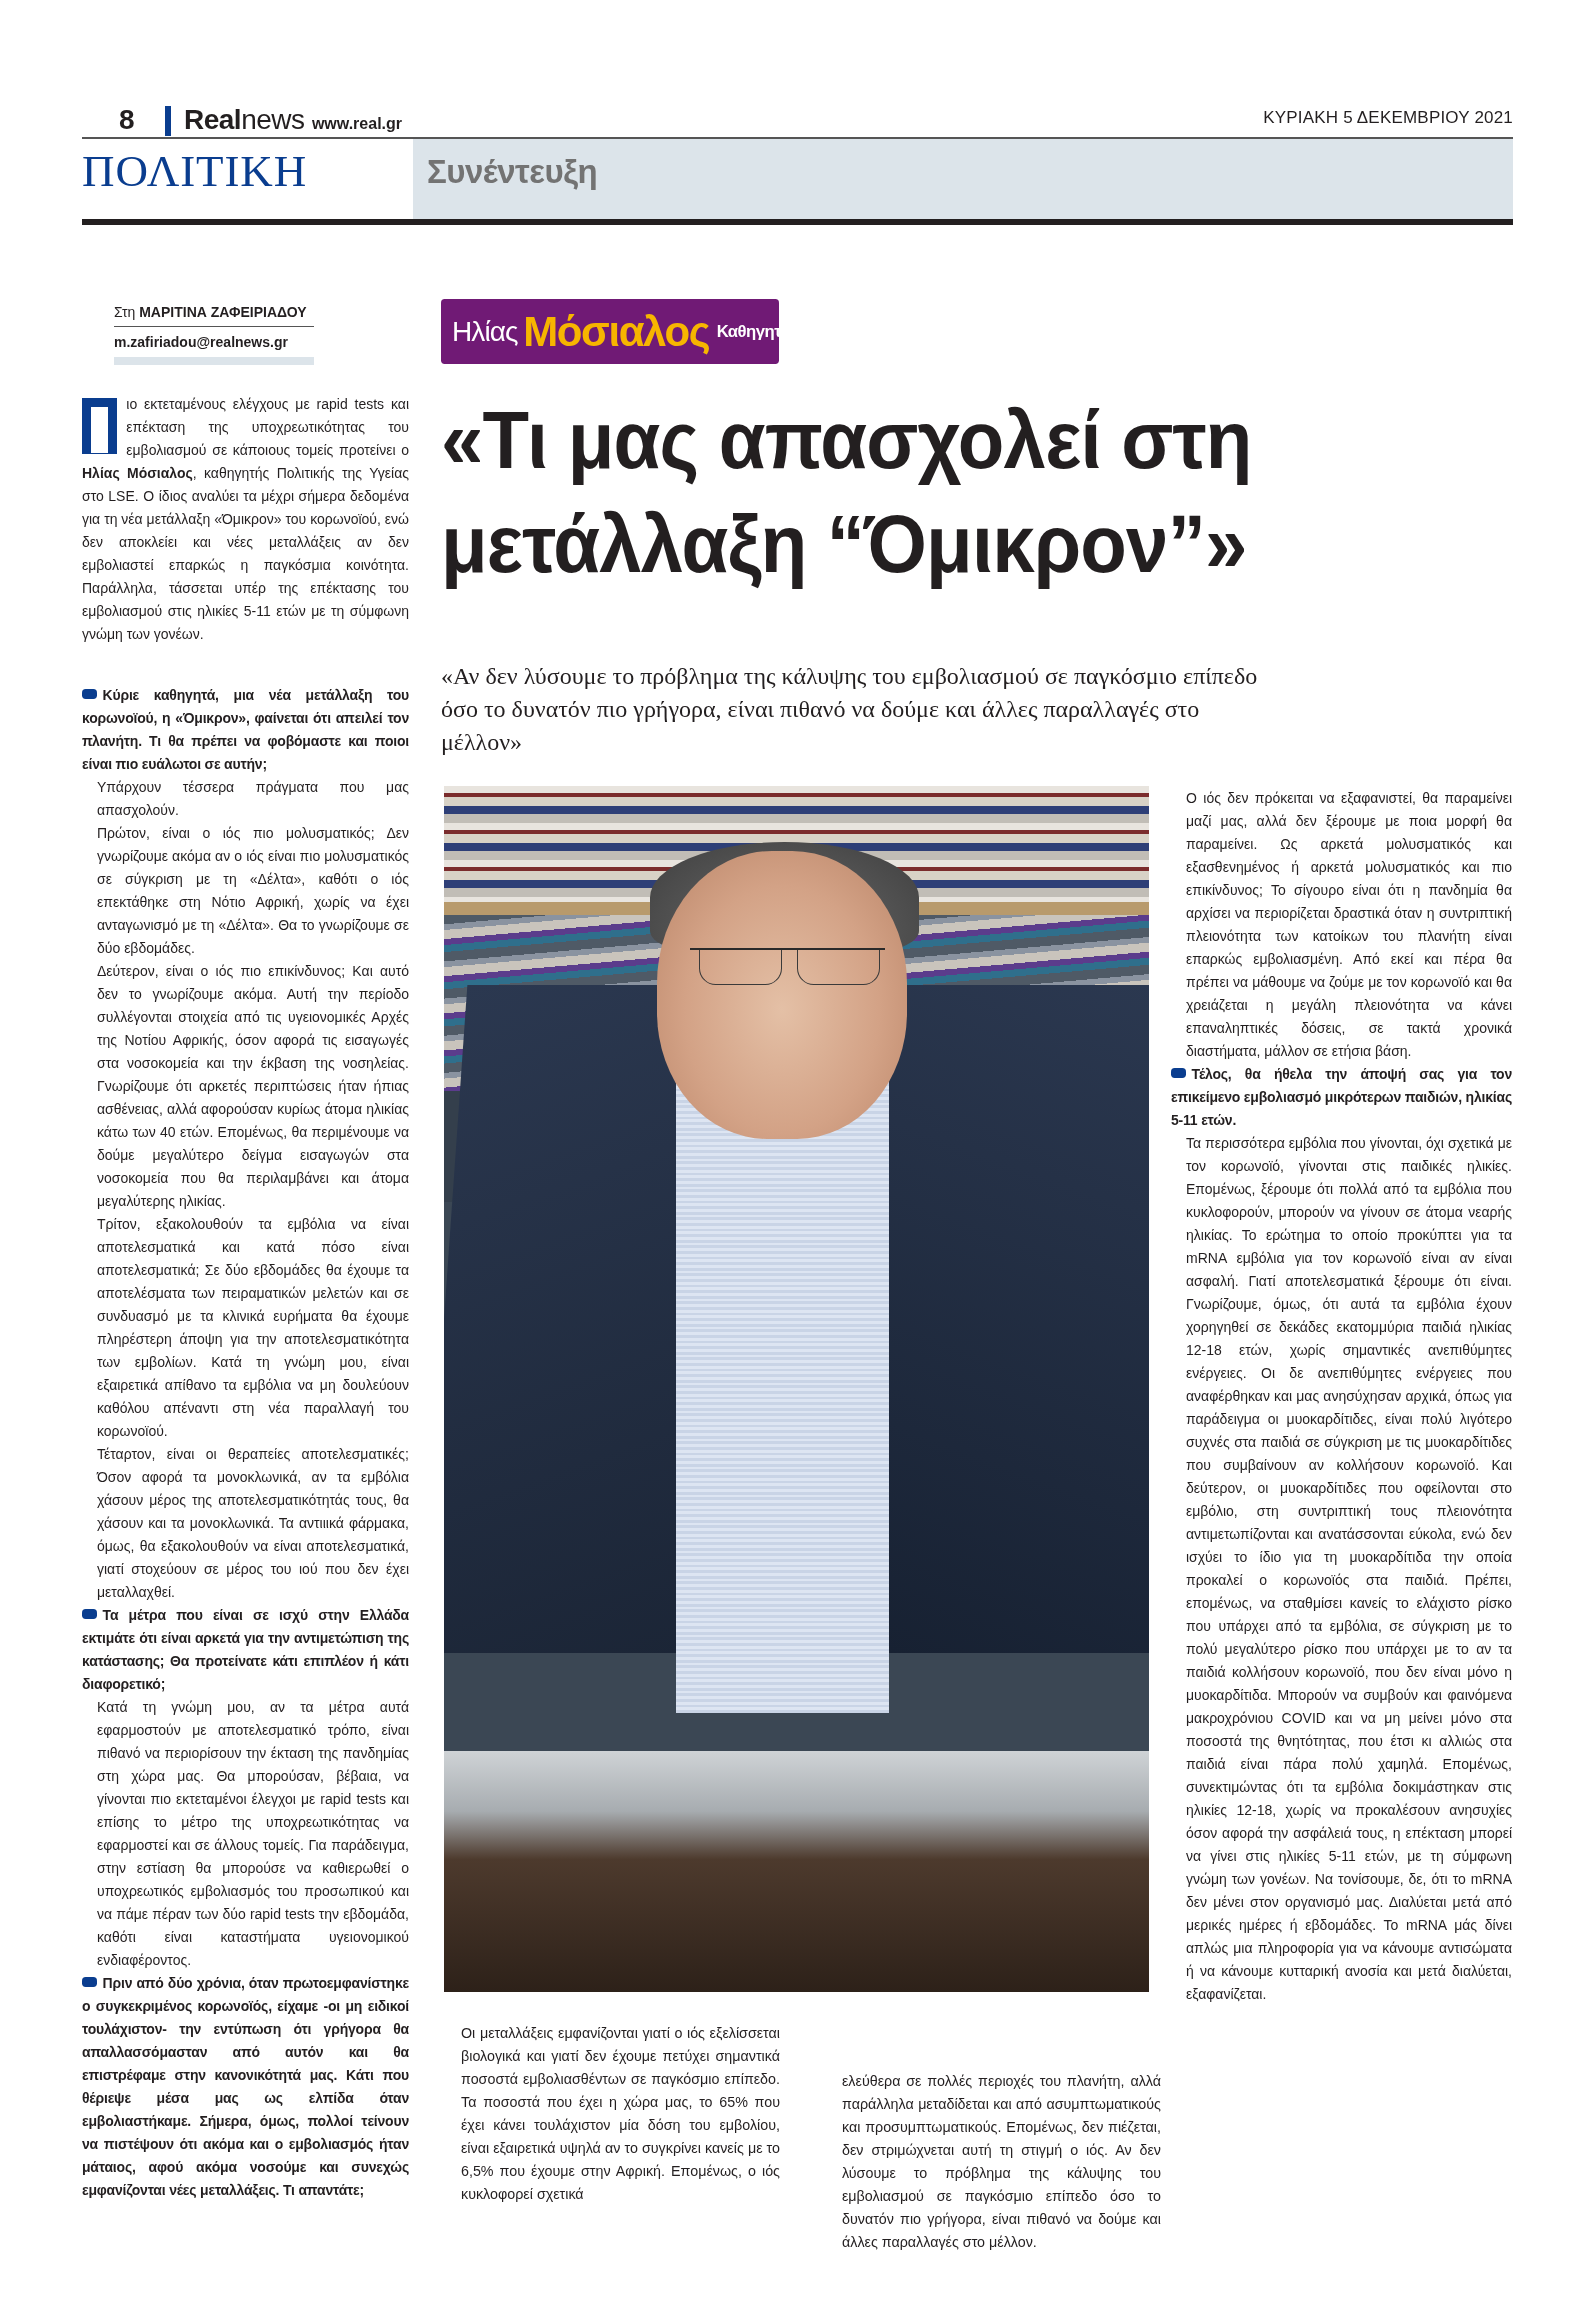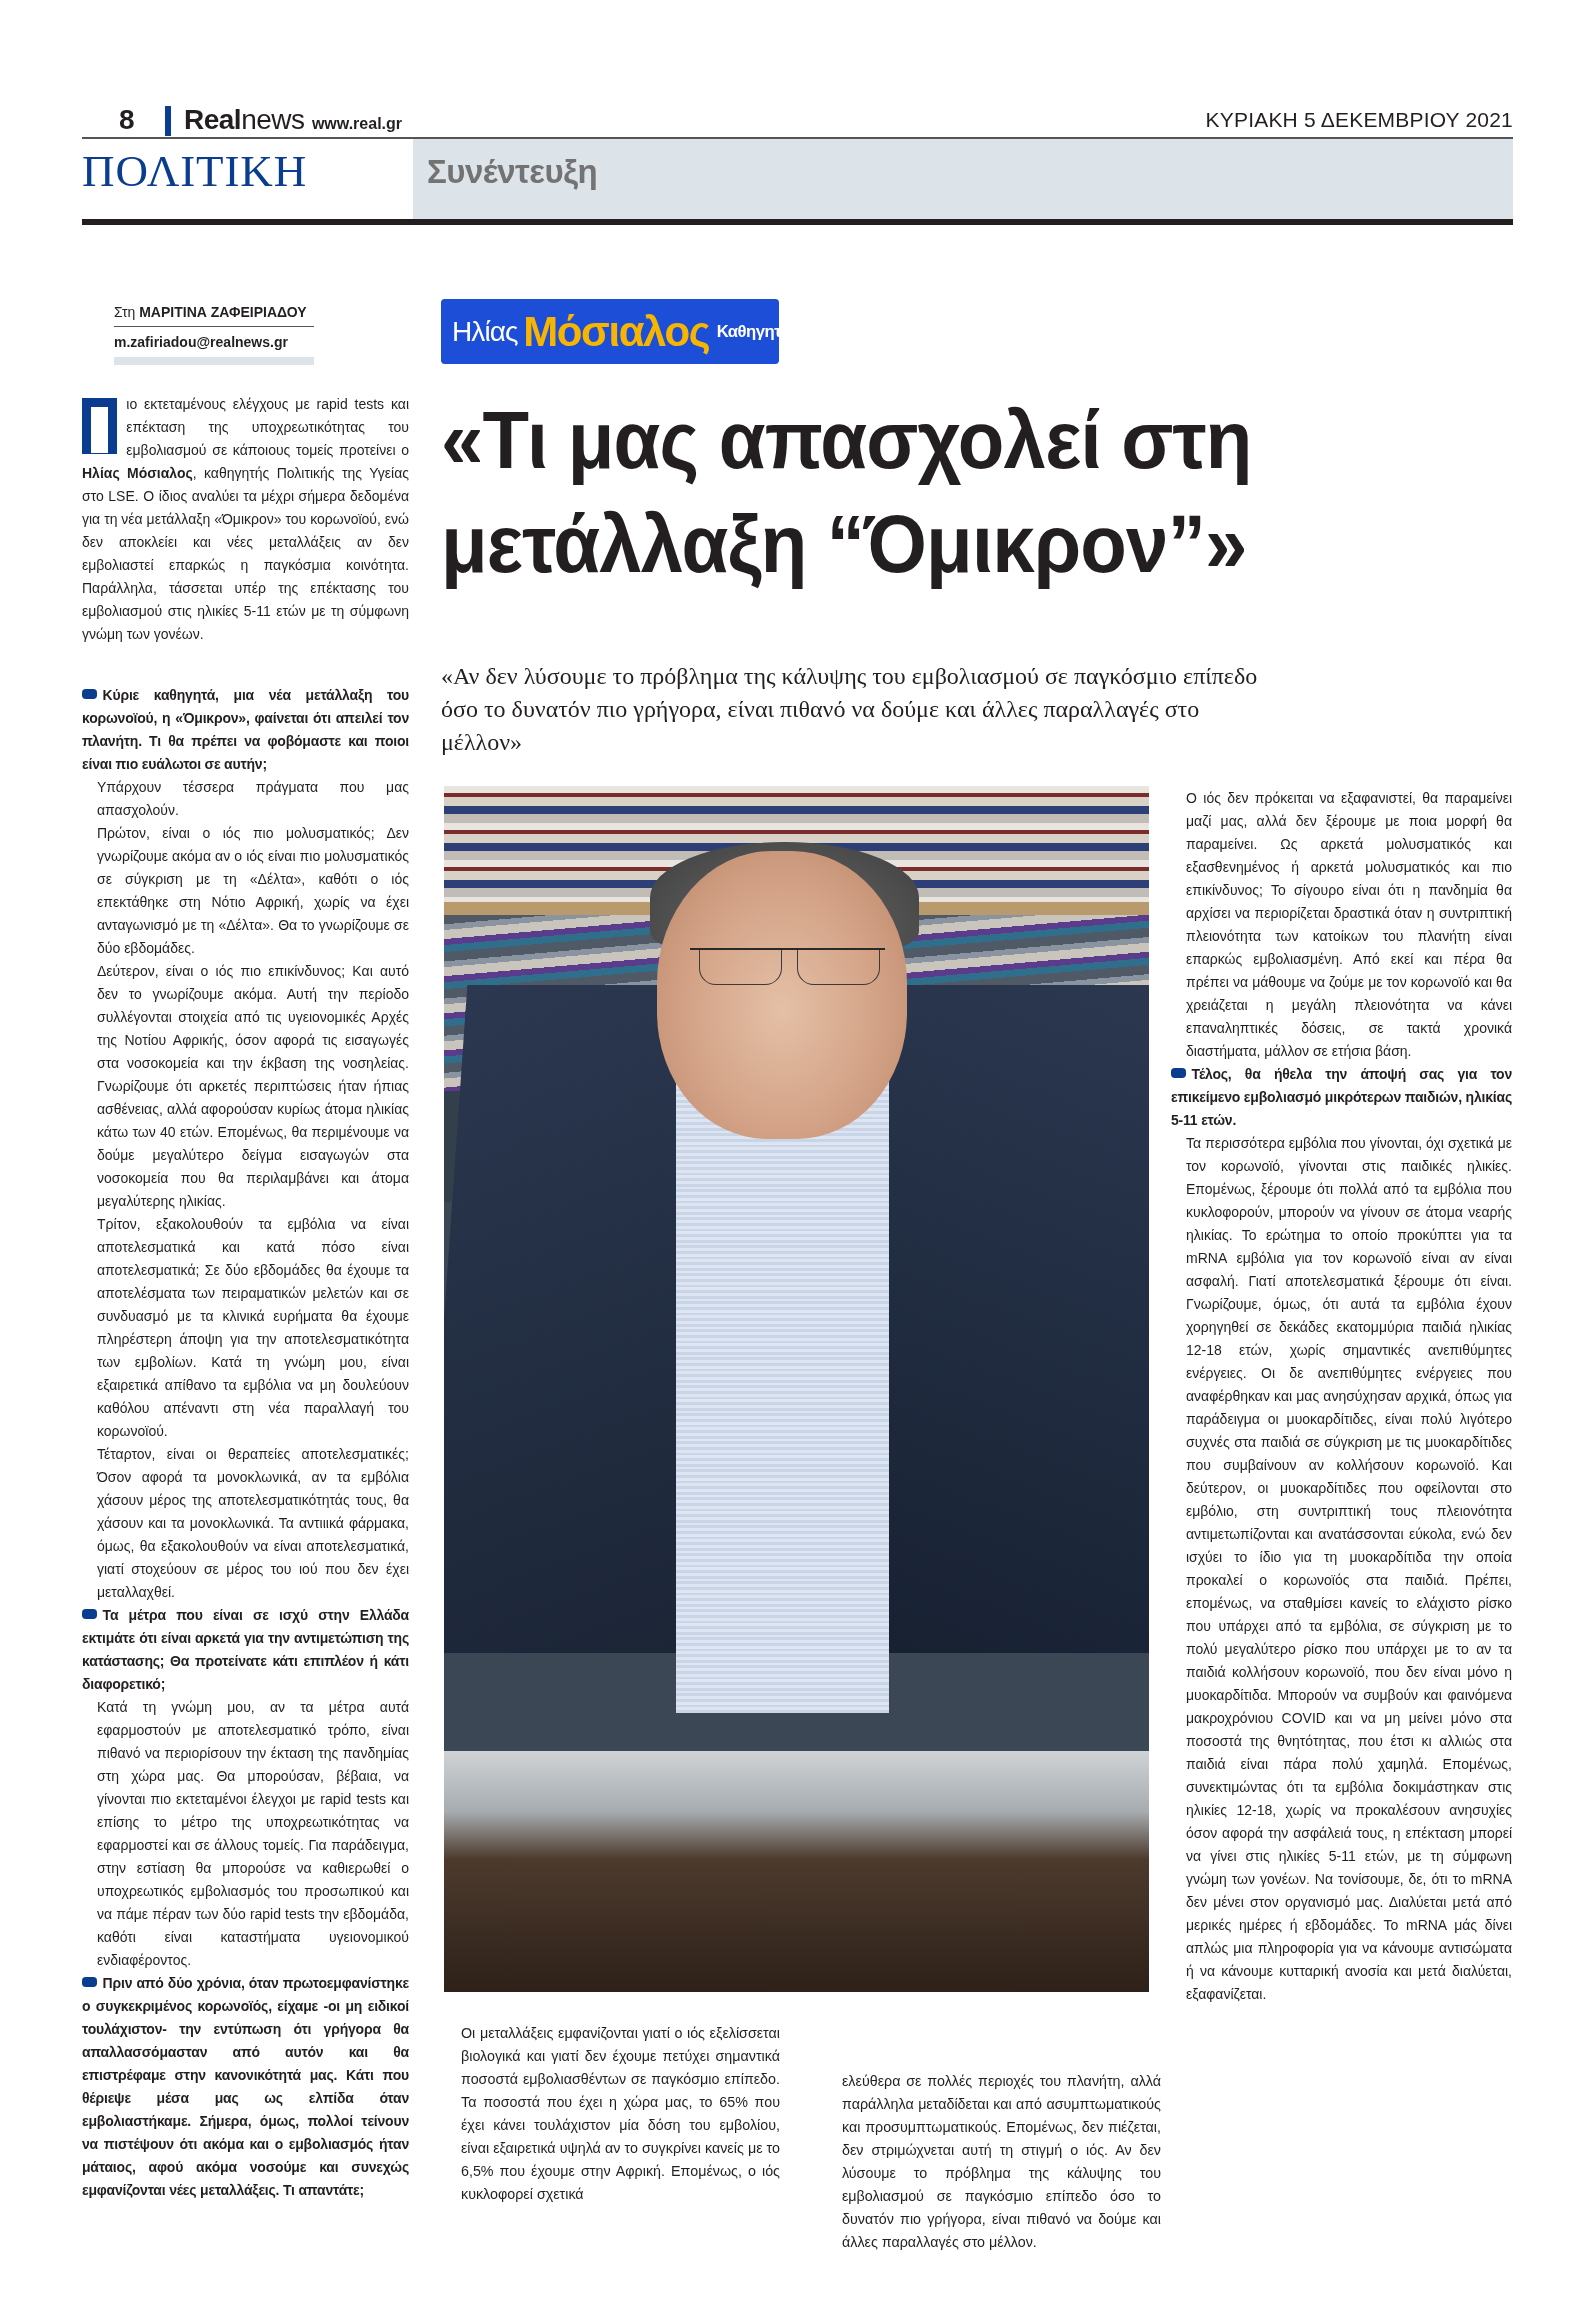--- a/index.html
+++ b/index.html
@@ -5,21 +5,21 @@
   * { box-sizing: border-box; margin: 0; padding: 0; }
   html, body { width: 1589px; height: 2301px; background: #ffffff; }
   body { position: relative; font-family: "Liberation Sans", sans-serif; color: #231f20; overflow: hidden; }
 
   .header-top { position: absolute; left: 82px; top: 104px; width: 1431px; height: 33px; }
   .page-num { position: absolute; left: 37px; top: 0; font: bold 28px "Liberation Sans", sans-serif; color: #231f20; }
   .brand-bar { position: absolute; left: 83px; top: 1.9px; width: 5.6px; height: 30px; background: #0a3d8f; }
   .brand { position: absolute; left: 102px; top: 0; font-size: 28px; color: #231f20; letter-spacing: -0.5px; }
   .brand b { font-weight: bold; }
   .brand .url { font-size: 16px; font-weight: bold; margin-left: 7.4px; letter-spacing: 0; }
-  .issue-date { position: absolute; right: 0; top: 3.7px; font-size: 21px; color: #231f20; letter-spacing: 0.2px; }
+  .issue-date { position: absolute; right: 0; top: 3.7px; font-size: 17px; color: #231f20; letter-spacing: 0.2px; }
   .top-rule { position: absolute; left: 82px; top: 137px; width: 1431px; height: 1.9px; background: #555; }
 
   .section-title { position: absolute; left: 82px; top: 145px; font: 45px "Liberation Serif", serif; color: #0a3d8f; letter-spacing: 0.9px; }
   .section-band { position: absolute; left: 413px; top: 139px; width: 1100px; height: 80px; background: #dce4ea; }
   .section-sub { position: absolute; left: 427px; top: 153px; font: bold 33px "Liberation Sans", sans-serif; color: #737373; letter-spacing: -0.5px; }
   .thick-rule { position: absolute; left: 82px; top: 219px; width: 1431px; height: 5.6px; background: #231f20; }
 
   .byline { position: absolute; left: 82px; top: 304px; width: 200px; margin-left: 32px; }
   .byline .name { font-size: 14px; border-bottom: 0.9px solid #555; padding-bottom: 5.6px; white-space: nowrap; }
   .byline .name b { font-weight: bold; }
@@ -27,21 +27,21 @@
   .byline .band { height: 7.4px; background: #dce4ea; }
 
   .col { position: absolute; font-size: 14px; line-height: 23px; text-align: justify; color: #231f20; }
   .col p { margin: 0; }
   .col .q { font-weight: bold; letter-spacing: -0.2px; }
   .col .a { padding-left: 15px; }
   .bullet { display: inline-block; width: 15px; height: 10.2px; background: #0a3d8f; border-radius: 3.7px; margin-right: 5.6px; vertical-align: 0.9px; }
   .dropcap { float: left; width: 35px; height: 56px; background: #0a3d8f; margin: 4.6px 9.3px 0 0; position: relative; }
   .dropcap::after { content: ""; position: absolute; left: 9.3px; top: 9.3px; width: 16.7px; height: 46px; background: #fff; }
 
-  .name-banner { position: absolute; left: 441px; top: 299px; width: 338px; height: 65px; background: #1d4ed8; border-radius: 3.7px; padding: 0 11px; display: flex; align-items: center; white-space: nowrap; }
+  .name-banner { position: absolute; left: 441px; top: 299px; width: 338px; height: 65px; background: #701a75; border-radius: 3.7px; padding: 0 11px; display: flex; align-items: center; white-space: nowrap; }
   .name-banner .first { font-size: 28px; color: #fff; letter-spacing: -0.9px; }
   .name-banner .last { font-size: 42px; color: #f7b500; font-weight: bold; margin: 0 7.4px 0 5.6px; letter-spacing: -1.4px; }
   .name-banner .role { font-size: 16.7px; color: #fff; font-weight: bold; letter-spacing: -0.5px; }
 
   .headline { position: absolute; left: 441px; top: 388px; width: 1076px; font: bold 82px "Liberation Sans", sans-serif; line-height: 104px; color: #231f20; letter-spacing: -0.9px; transform: scaleX(0.93); transform-origin: left top; }
   .pullquote { position: absolute; left: 441px; top: 660px; width: 835px; font: 24px "Liberation Serif", serif; line-height: 33px; color: #231f20; }
 
   .photo { position: absolute; left: 444px; top: 786px; width: 705px; height: 1206px; overflow: hidden; background: #3b4754; }
   .photo .shelf { position: absolute; left: 0; width: 100%; }
   .photo .jacket-l { position: absolute; left: 0; top: 199px; width: 278px; height: 668px; background: linear-gradient(160deg, #2b3850, #1b2536); transform: skewX(-4deg); }

